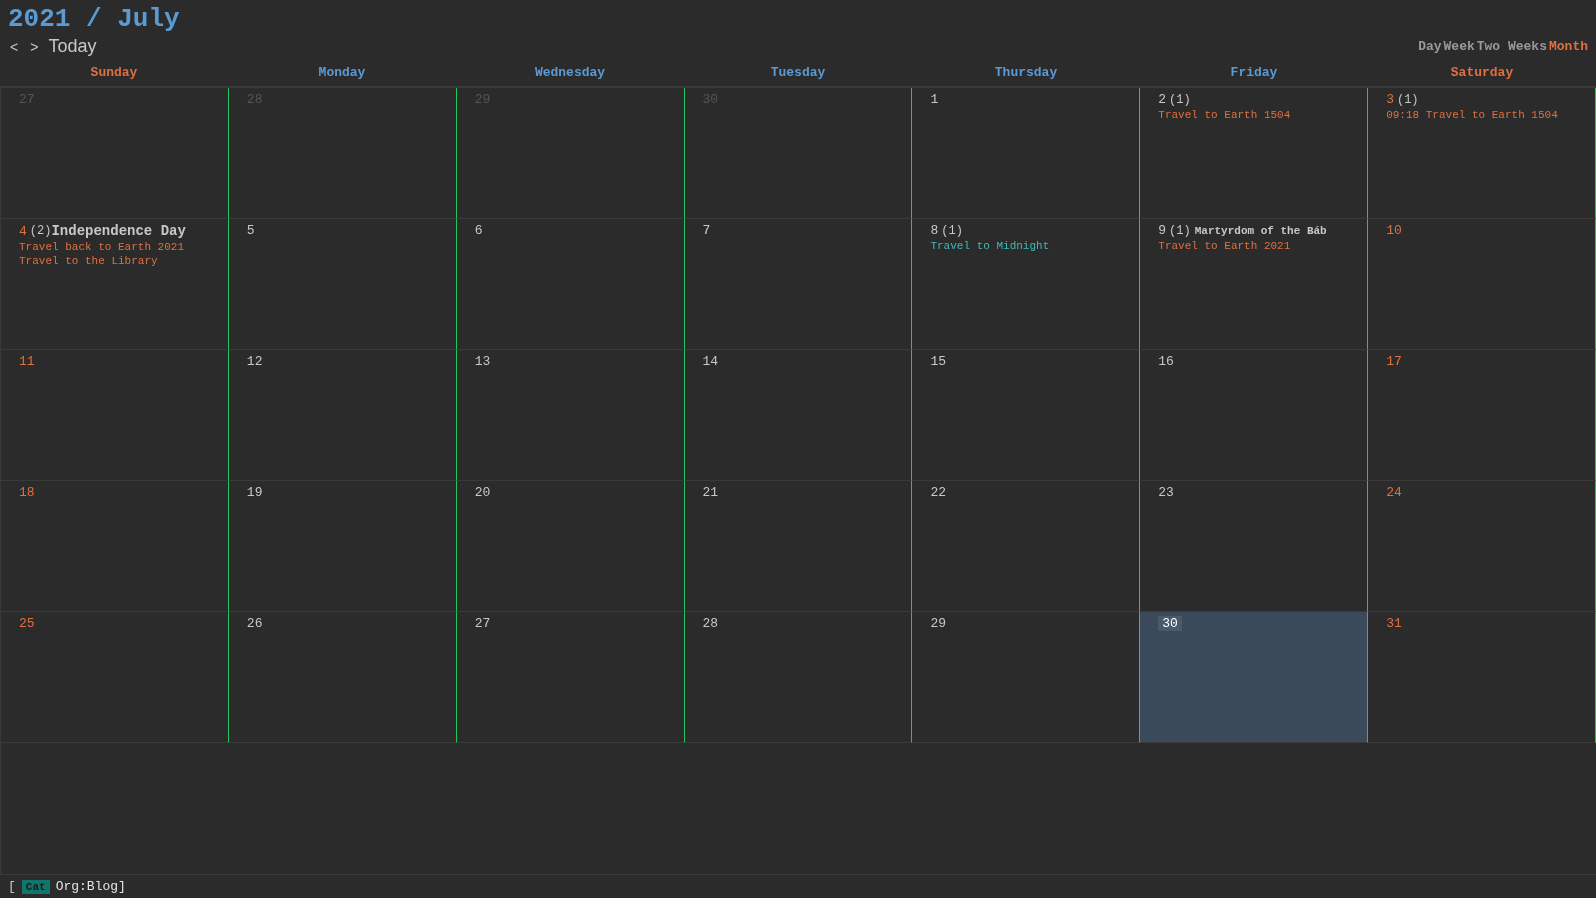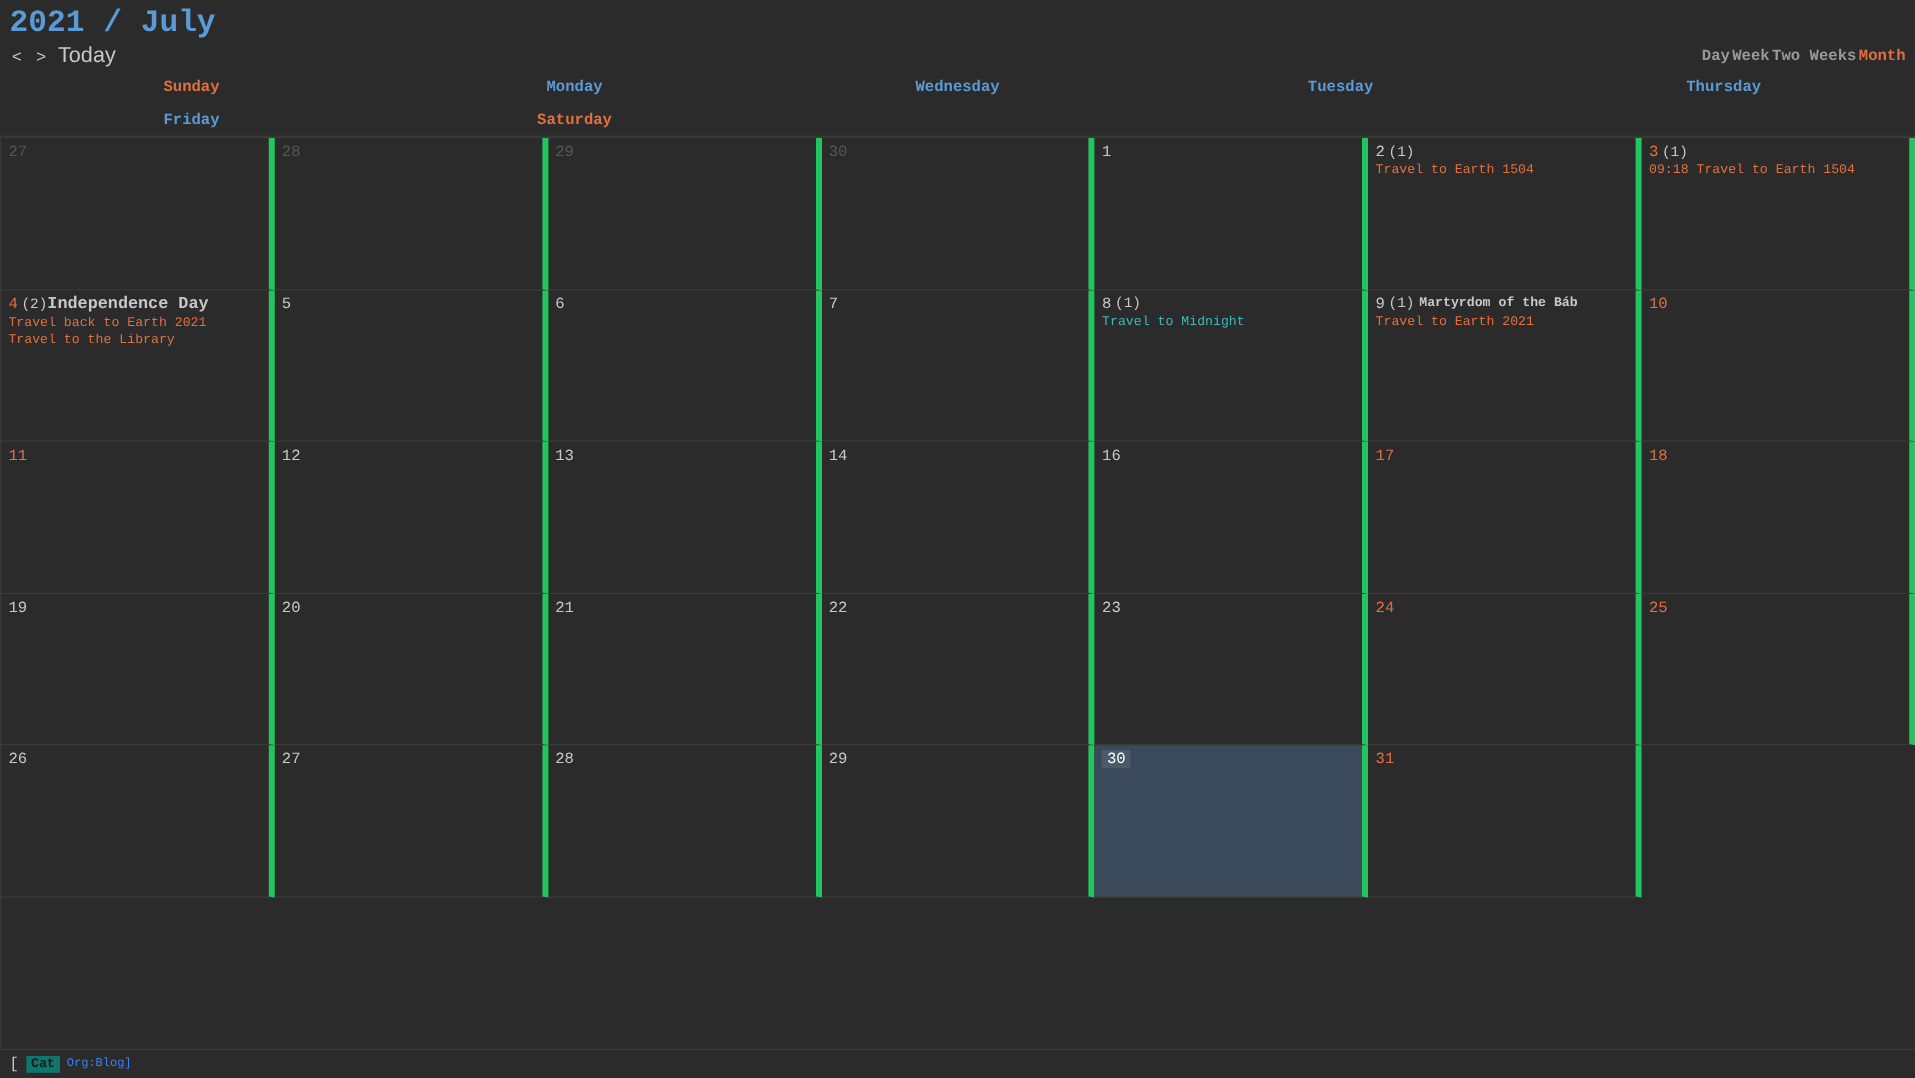--- a/index.html
+++ b/index.html
@@ -67,44 +67,44 @@
       color: #e07040;
     }
     #calendar-wrap {
       flex: 1;
       display: flex;
       flex-direction: column;
       overflow: hidden;
     }
     #days-header {
       display: grid;
-      grid-template-columns: repeat(5, 1fr);
+      grid-template-columns: repeat(7, 1fr);
       border-bottom: 1px solid #3a3a3a;
       flex-shrink: 0;
     }
     .day-header {
       text-align: center;
       padding: 6px 0;
       font-size: 13px;
       font-weight: bold;
     }
     .day-header.weekend { color: #e07040; }
     .day-header.weekday { color: #5b9bd5; }
     #calendar-grid {
       flex: 1;
       display: grid;
       grid-template-columns: repeat(7, 1fr);
       grid-template-rows: repeat(6, 1fr);
       border-left: 1px solid #3a3a3a;
       border-top: 1px solid #3a3a3a;
     }
     .cal-cell {
-      border-right: 5px solid #22c55e;
+      border-right: 1px solid #22c55e;
       border-bottom: 1px solid #3a3a3a;
-      padding: 4px 6px;
+      padding: 4px 18px;
       position: relative;
       vertical-align: top;
       overflow: hidden;
     }
     .cal-cell.outside-month .day-num {
       color: #555;
     }
     .day-num {
       font-size: 13px;
       color: #c8c8c8;
@@ -145,22 +145,22 @@
       gap: 6px;
     }
     .footer-badge {
       background: #0f766e;
       color: #1a1a1a;
       font-size: 11px;
       padding: 1px 4px;
       font-weight: bold;
     }
     .footer-text {
-      color: #3b82f6;
-      font-size: 10px;
+      color: #e5e5e5;
+      font-size: 13px;
     }
   </style>
 </head>
 <body>
 
 <div id="header">
   <div id="title-row">
     <span id="page-title">
       <span>2021</span>
       <span>/</span>
@@ -294,20 +294,25 @@
           <span class="day-num">13</span>
         </div>
       </div>
     <div class="cal-cell">
         <div class="cell-day-header">
           <span class="day-num">14</span>
         </div>
       </div>
     <div class="cal-cell">
         <div class="cell-day-header">
+          <span class="day-num">15</span>
+        </div>
+      </div>
+    <div class="cal-cell">
+        <div class="cell-day-header">
           <span class="day-num">16</span>
         </div>
       </div>
     <div class="cal-cell">
         <div class="cell-day-header">
           <span class="day-num saturday">17</span>
         </div>
       </div>
 
     <div class="cal-cell">

